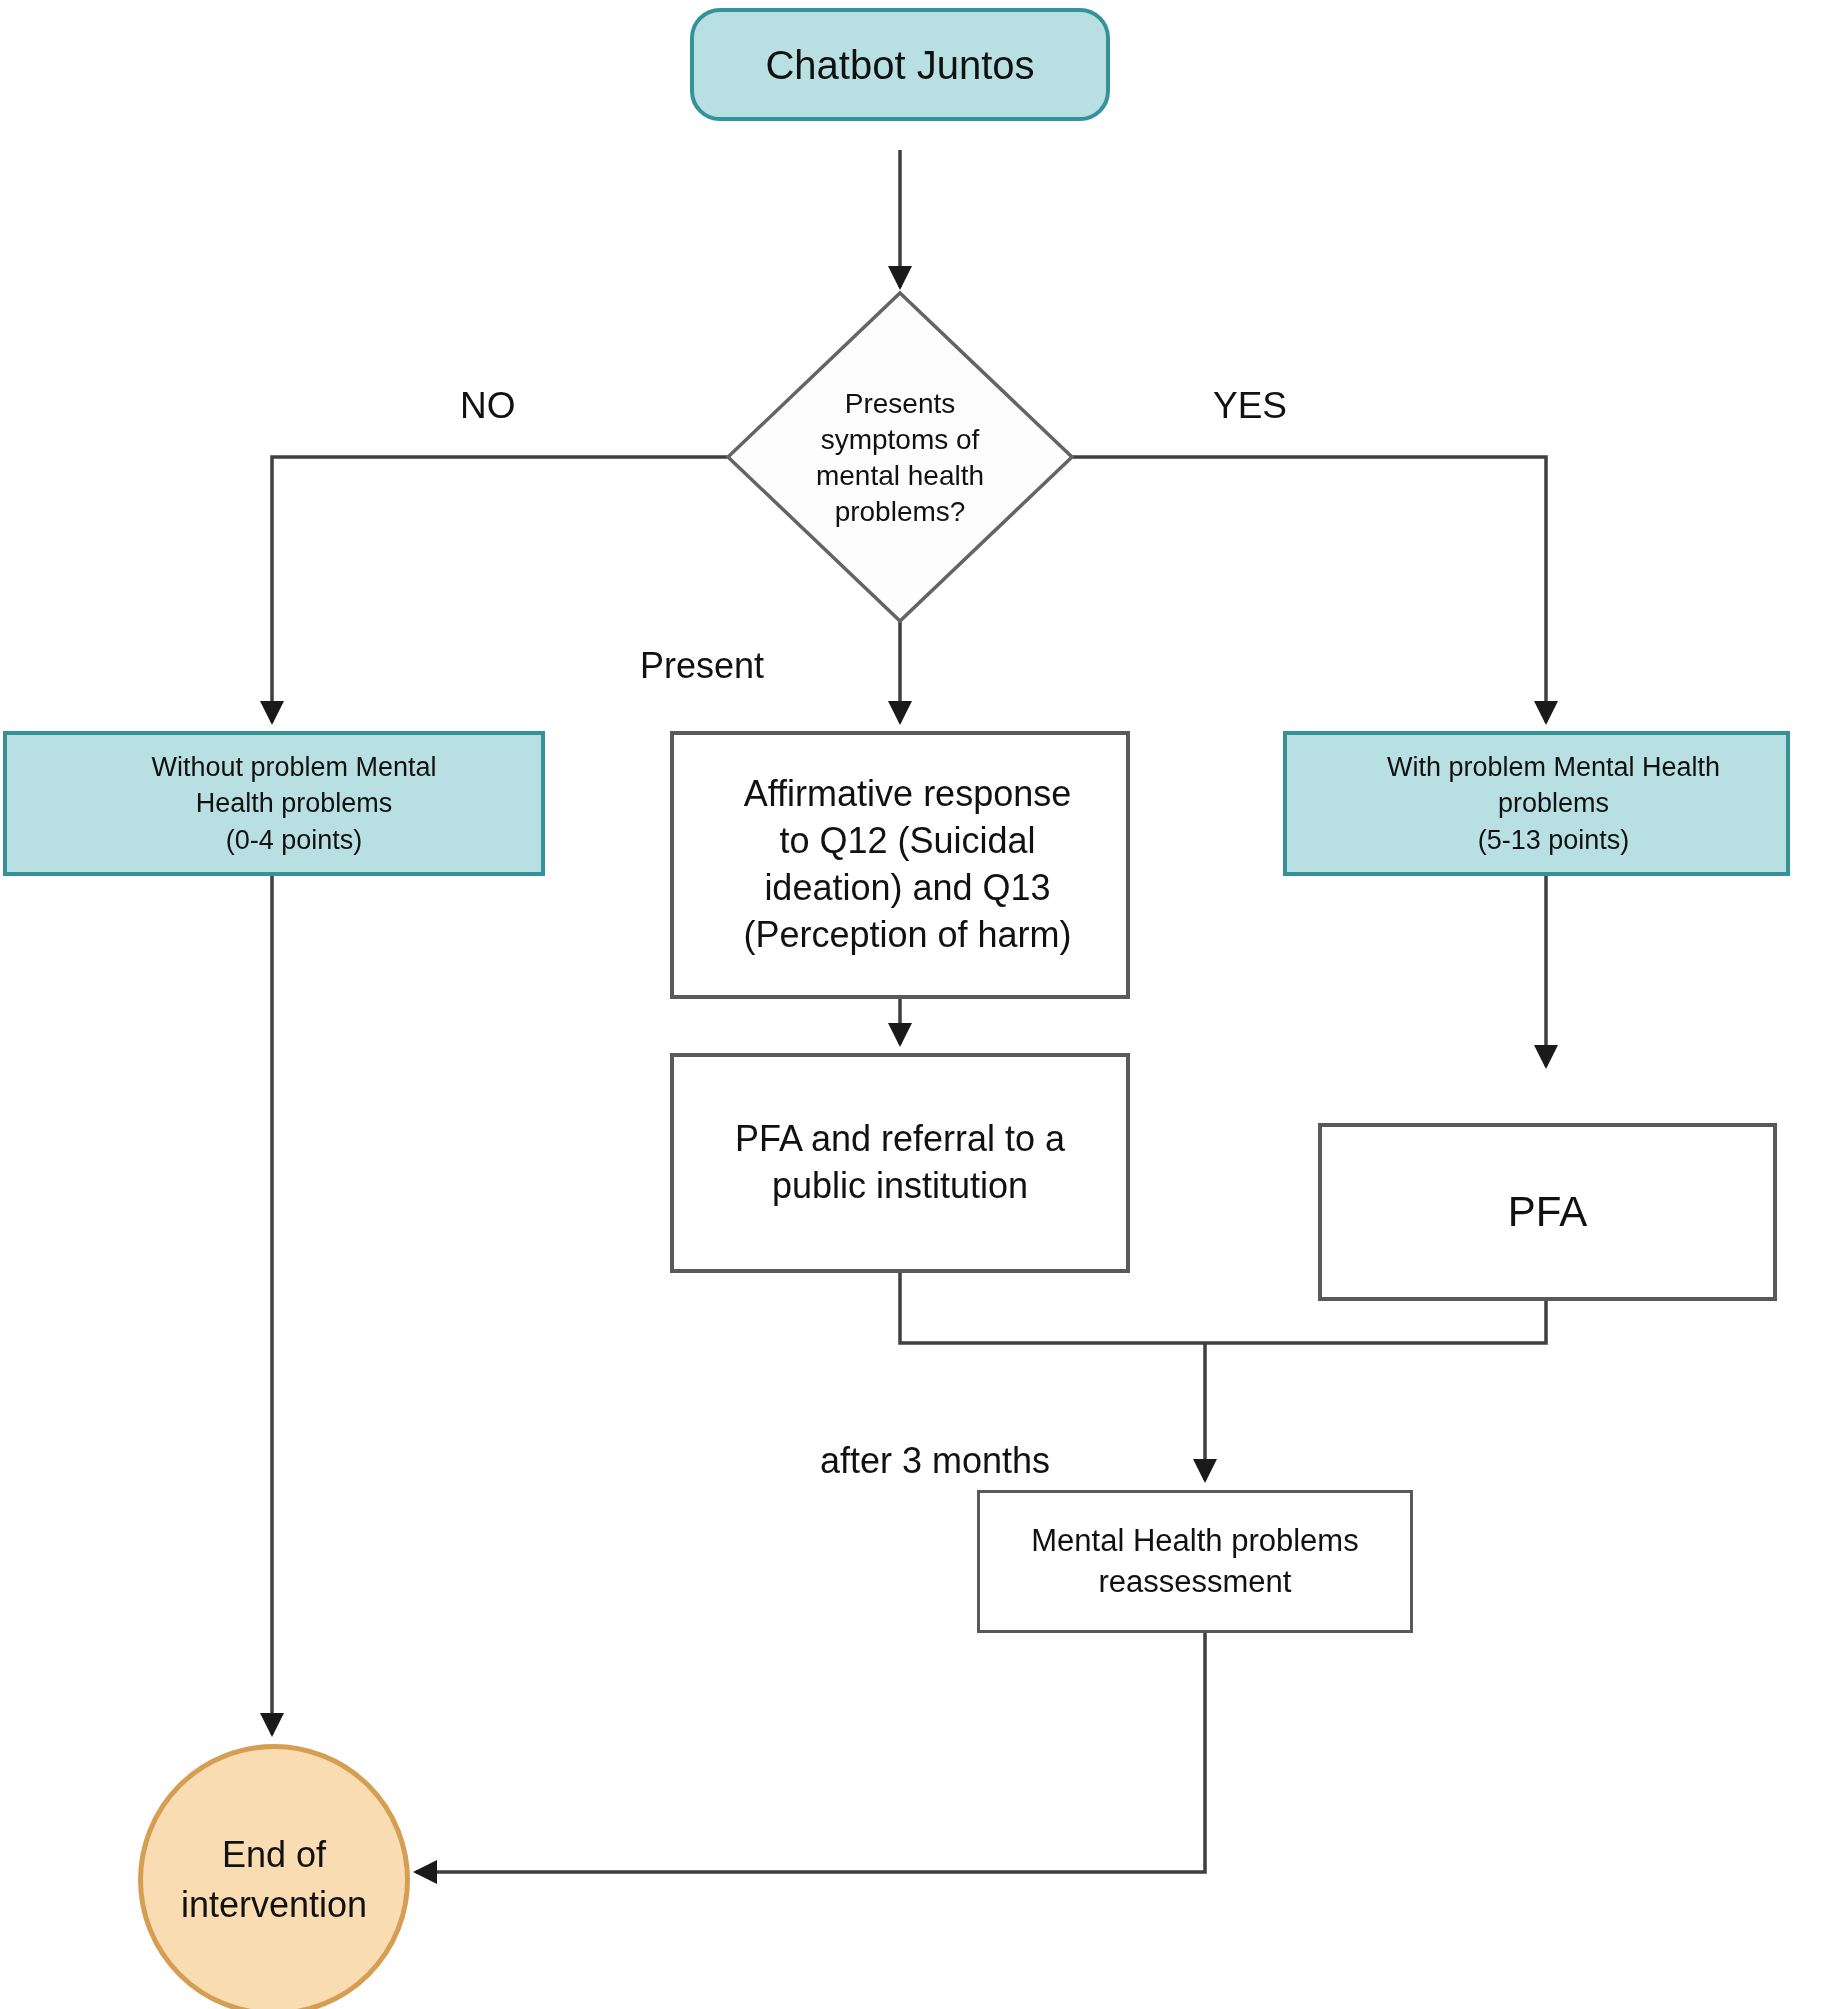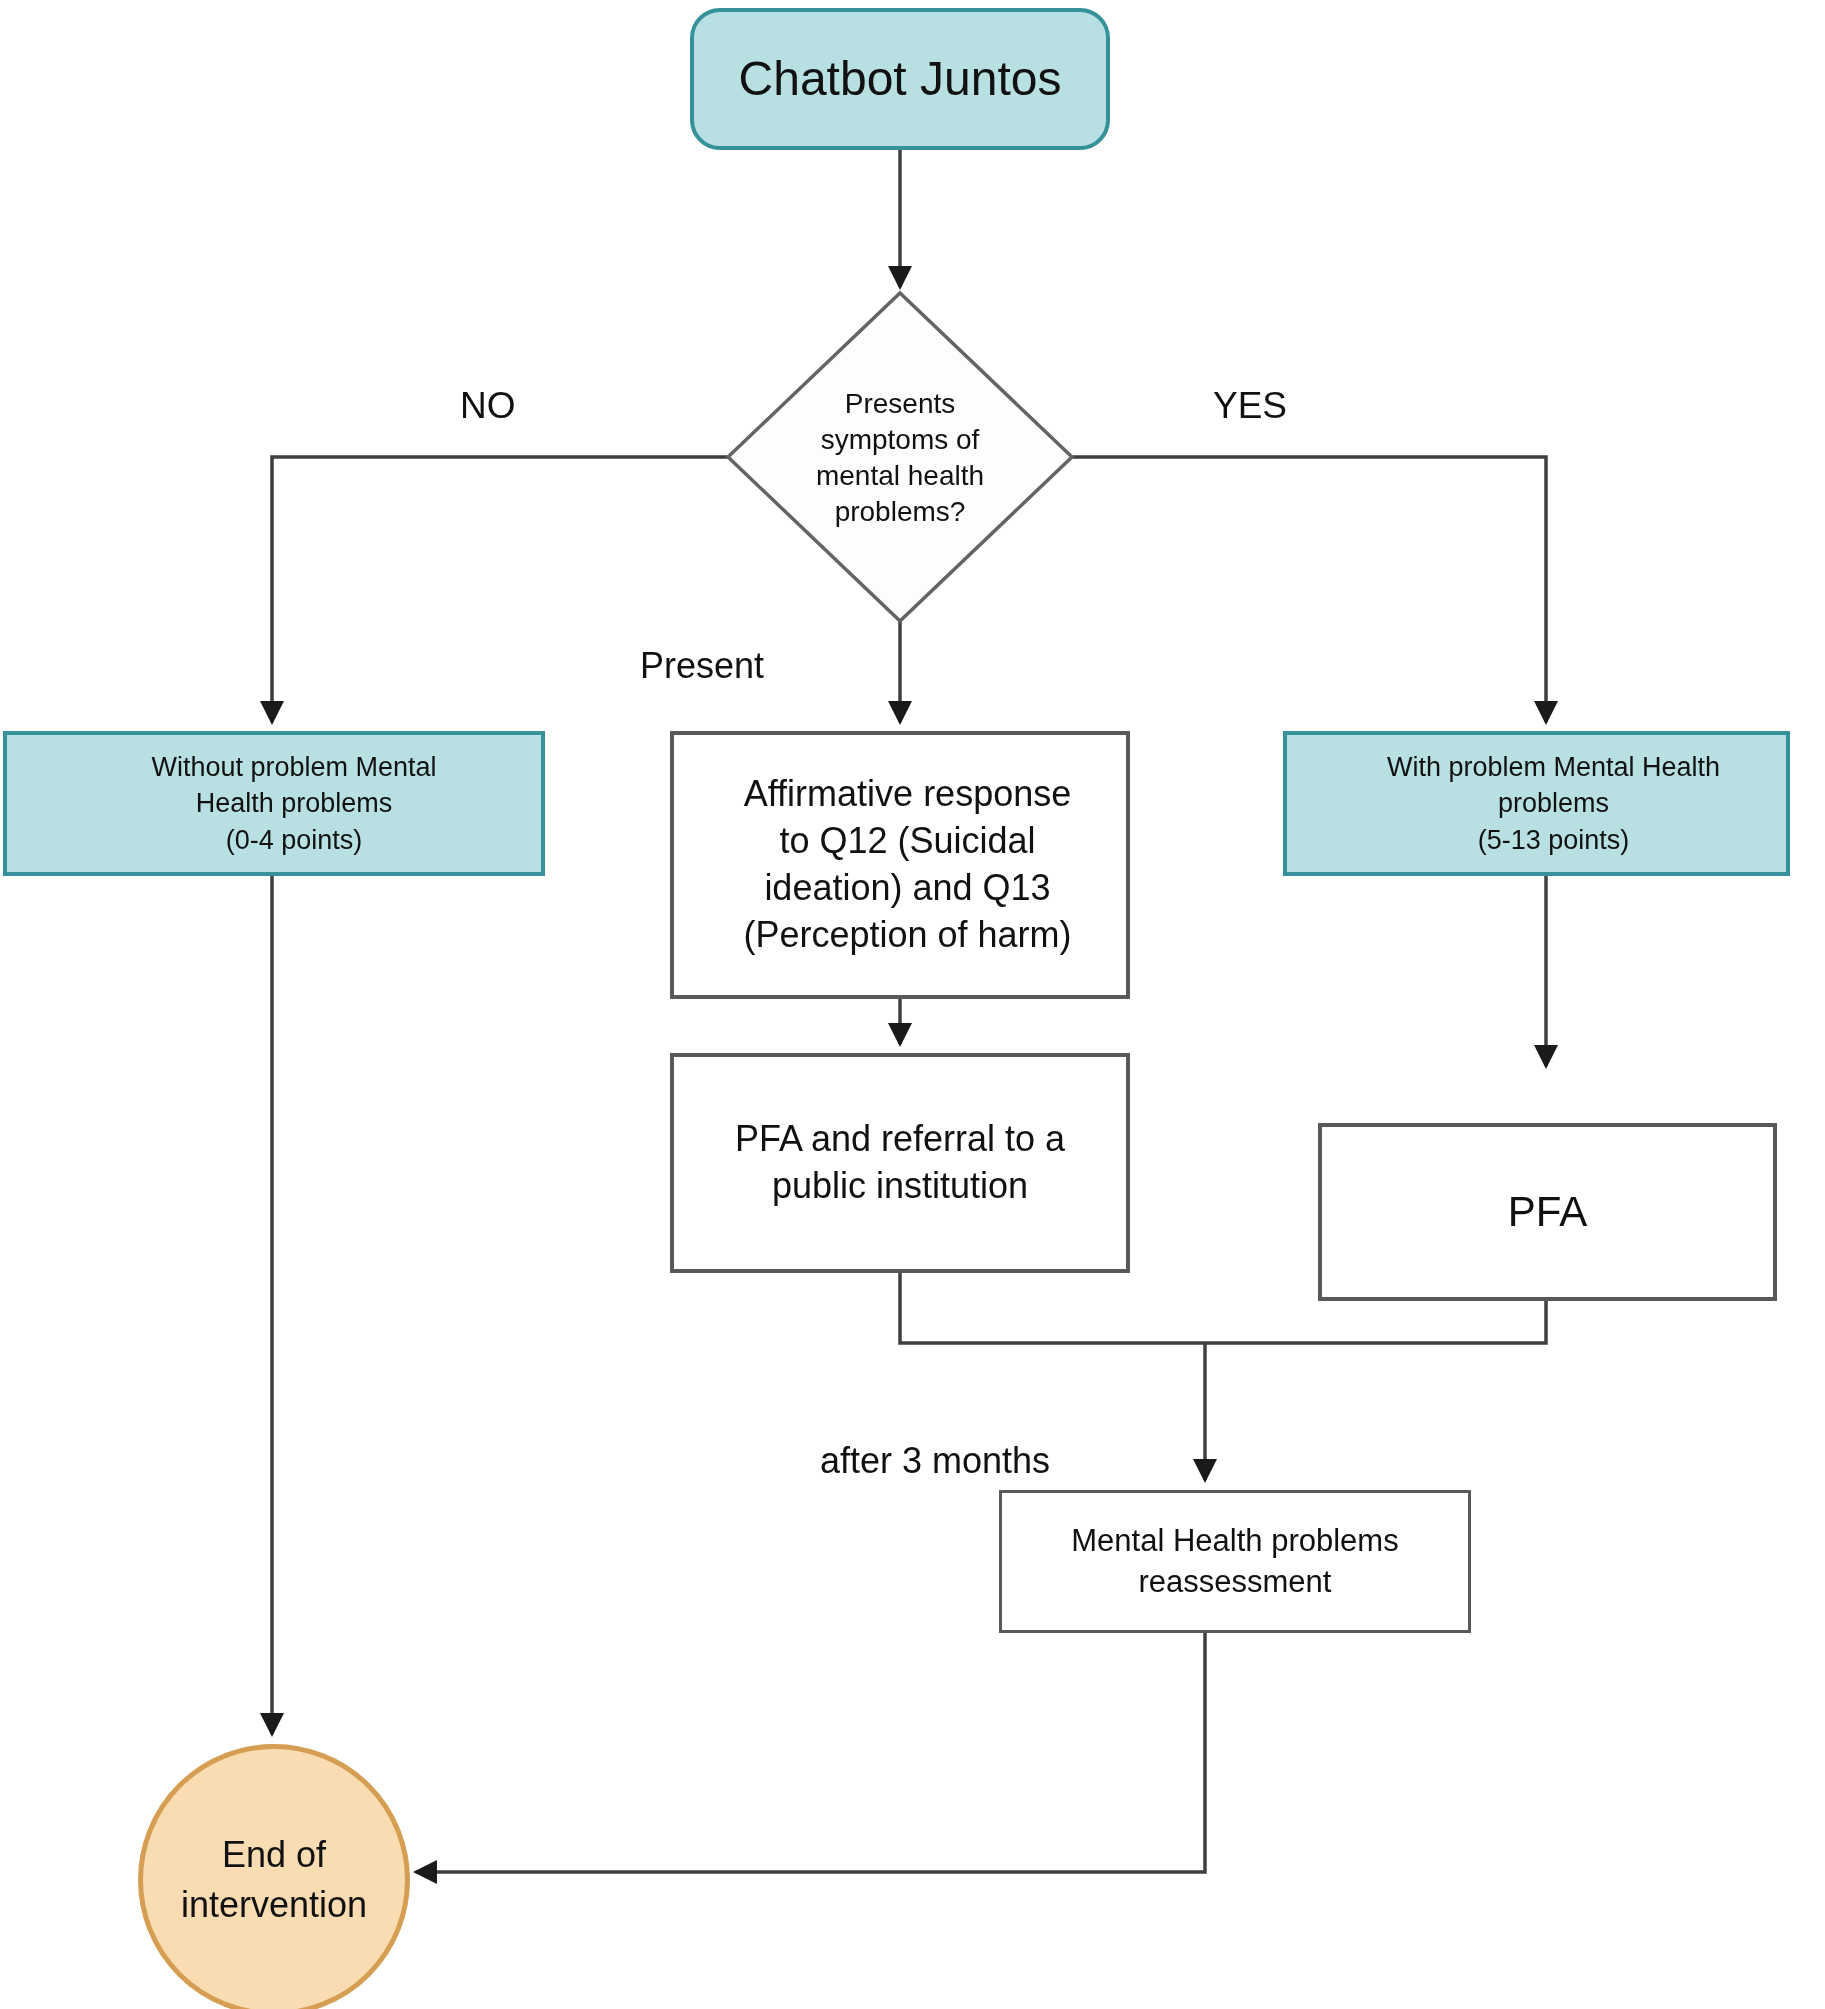--- a/index.html
+++ b/index.html
@@ -28,25 +28,25 @@
 
   .node{
     position:absolute;
     display:flex;align-items:center;justify-content:center;
     text-align:center;
     white-space:pre-line;
     box-sizing:border-box;
     line-height:1.3;
   }
   .node.start{
-    left:690px;top:8px;width:420px;height:142px;
+    left:690px;top:8px;width:420px;height:113px;
     background:var(--teal-fill);
     border:4px solid var(--teal-border);
     border-radius:30px;
-    font-size:48px;
+    font-size:40px;
   }
   .node.decision-text{
     left:768px;top:383px;width:264px;height:150px;
     font-size:28px;line-height:1.28;
     background:transparent;border:none;
   }
   .node.teal-box{
     background:var(--teal-fill);
     border:4px solid var(--teal-border);
     font-size:27px;line-height:1.35;
@@ -55,22 +55,22 @@
   .node.with{left:1283px;top:731px;width:507px;height:145px;padding-left:34px;}
   .node.white-box{
     background:#ffffff;
     border:4px solid var(--box-border);
     font-size:36px;
   }
   .node.affirmative{left:670px;top:731px;width:460px;height:268px;padding-left:15px;}
   .node.pfa-referral{left:670px;top:1053px;width:460px;height:220px;}
   .node.pfa{left:1318px;top:1075px;width:459px;height:178px;font-size:42px;margin-top:48px;}
   .node.reassessment{
-    left:977px;top:1490px;width:472px;height:143px;
-    border-width:3px;font-size:31px;margin-left:22px;
+    left:977px;top:1490px;width:436px;height:143px;
+    border-width:3px;font-size:31px;
   }
   .node.end-circle{
     left:138px;top:1744px;width:272px;height:272px;
     background:var(--circle-fill);
     border:5px solid var(--circle-border);
     border-radius:50%;
     font-size:36px;line-height:1.4;
   }
   .edge-label{
     position:absolute;

